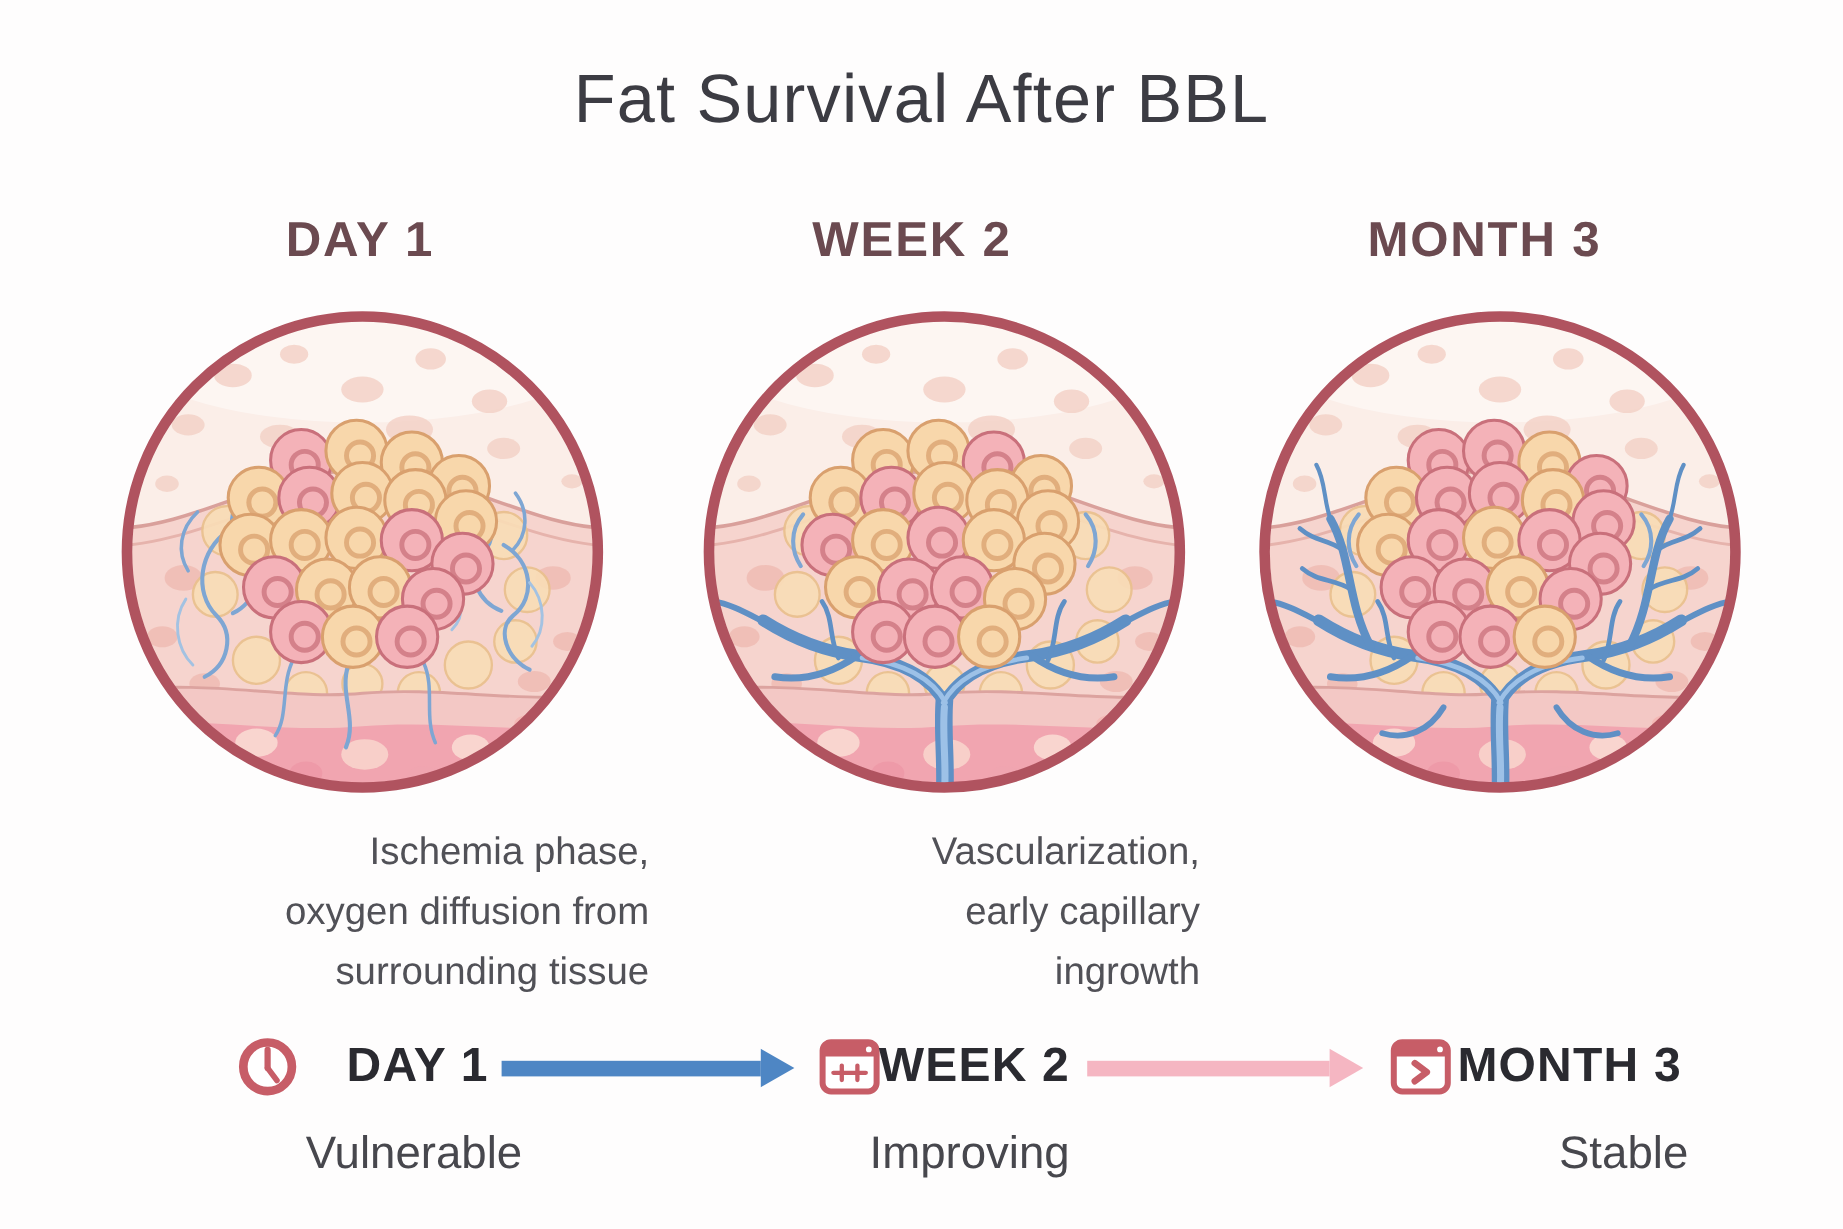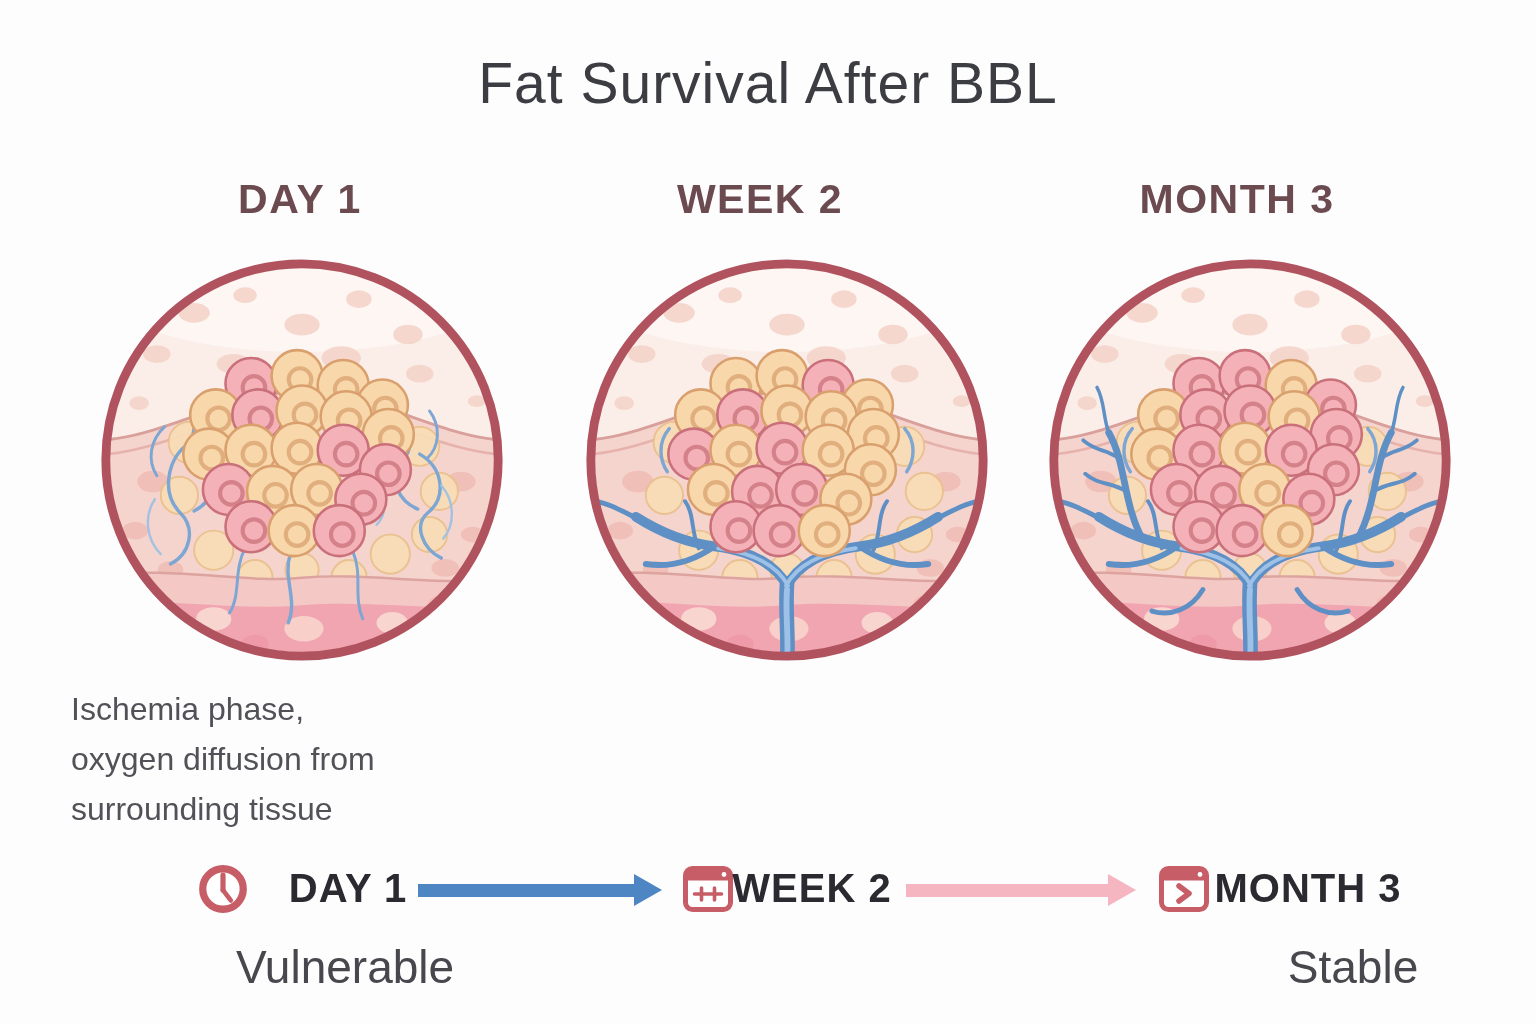--- a/index.html
+++ b/index.html
@@ -3,26 +3,26 @@
 <meta charset="utf-8">
 <style>
   html,body{margin:0;padding:0;background:#ffffff;}
   .page{position:relative;width:1536px;height:1024px;background:#fefdfd;overflow:hidden;
         font-family:"Liberation Sans","DejaVu Sans",sans-serif;}
   .title{position:absolute;top:50px;left:0;width:100%;text-align:center;margin:0;
          font-size:57px;font-weight:400;color:#3c3c43;letter-spacing:1px;}
   .hdr{position:absolute;top:176px;transform:translateX(-50%);
        font-size:41px;font-weight:700;color:#6b4a50;letter-spacing:1.5px;white-space:nowrap;}
   .circle{position:absolute;top:254px;width:412px;height:412px;}
-  .desc{position:absolute;top:684px;transform:translateX(-50%);width:470px;text-align:left;
+  .desc{position:absolute;top:684px;transform:translateX(-50%);width:470px;text-align:right;
         font-size:32px;line-height:50px;color:#515157;white-space:pre-line;}
   .tl-label{position:absolute;top:866px;transform:translateX(-50%);
             font-size:40px;font-weight:700;color:#2a2a30;letter-spacing:1px;white-space:nowrap;}
   .status{position:absolute;top:940px;transform:translateX(-50%);
-          font-size:46px;font-weight:400;color:#47474d;white-space:nowrap;}
+          font-size:38px;font-weight:400;color:#47474d;white-space:nowrap;}
   .icon{position:absolute;line-height:0;}
   .arrow{position:absolute;display:flex;align-items:center;height:32px;}
   .shaft{height:13px;}
   .head{width:0;height:0;border-top:16px solid transparent;border-bottom:16px solid transparent;
         border-left-width:28px;border-left-style:solid;}
 </style>
 </head>
 <body>
 
 <div class="page">
@@ -388,20 +388,23 @@
           <circle cx="205" cy="286" r="11.5" fill="none" stroke="#c9707b" stroke-width="4.2" opacity="0.75"></circle>
           <circle cx="248" cy="282" r="26" fill="#f8d7ab" stroke="#d9a06e" stroke-width="2.6"></circle>
           <circle cx="251" cy="286" r="11.5" fill="none" stroke="#d9a06e" stroke-width="4.2" opacity="0.75"></circle>
         </g>
         <circle cx="210" cy="210" r="200" fill="none" stroke="#b0535f" stroke-width="9"></circle>
       </svg></div>
 
   <div class="desc" style="left:306px">Ischemia phase,
 oxygen diffusion from
 surrounding tissue</div>
+  <div class="desc" style="left:765px">Vascularization,
+early capillary
+ingrowth</div>
 
   <span class="icon" style="left:196px;top:862px">
     <svg width="54" height="54" viewBox="0 0 52 52">
       <circle cx="26" cy="26" r="19.5" fill="#ffffff" stroke="#c75d67" stroke-width="7"></circle>
       <path d="M26 27 V12.5" stroke="#c75d67" stroke-width="5" stroke-linecap="round"></path>
       <path d="M26 27 L33.5 37" stroke="#c75d67" stroke-width="4.5" stroke-linecap="round"></path>
     </svg>
   </span>
 
   <div class="tl-label" style="left:348px">DAY 1</div>
@@ -433,14 +436,15 @@
       <rect x="3.5" y="4.5" width="45" height="41" rx="7" fill="#ffffff" stroke="#c75d67" stroke-width="5"></rect>
       <path d="M3.5 12 Q3.5 4.5 11 4.5 H41 Q48.5 4.5 48.5 12 V16.5 H3.5 Z" fill="#c75d67"></path>
       <circle cx="42" cy="10.5" r="2.4" fill="#ffffff"></circle>
       <path d="M21 22 L31 29.5 L21 37" stroke="#c75d67" stroke-width="5.5" fill="none" stroke-linecap="round" stroke-linejoin="round"></path>
     </svg>
   </span>
 
   <div class="tl-label" style="left:1308px">MONTH 3</div>
 
   <div class="status" style="left:345px">Vulnerable</div>
+  <div class="status" style="left:808px">Improving</div>
   <div class="status" style="left:1353px">Stable</div>
 </div>
 
 </body></html>

